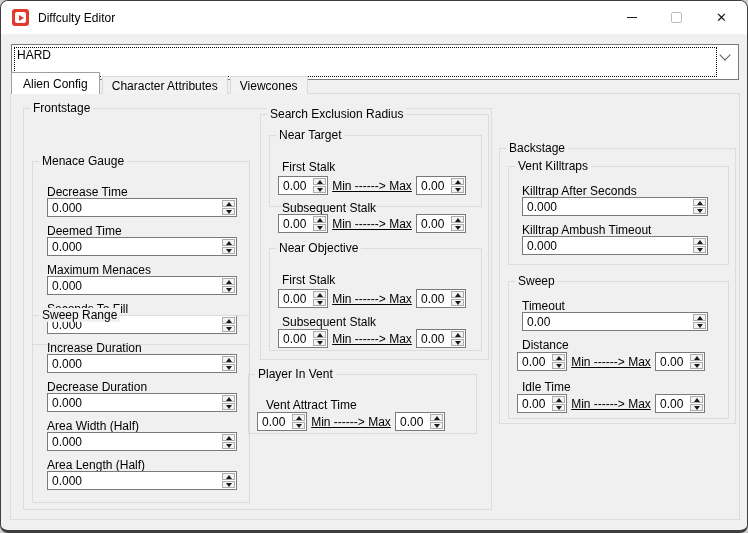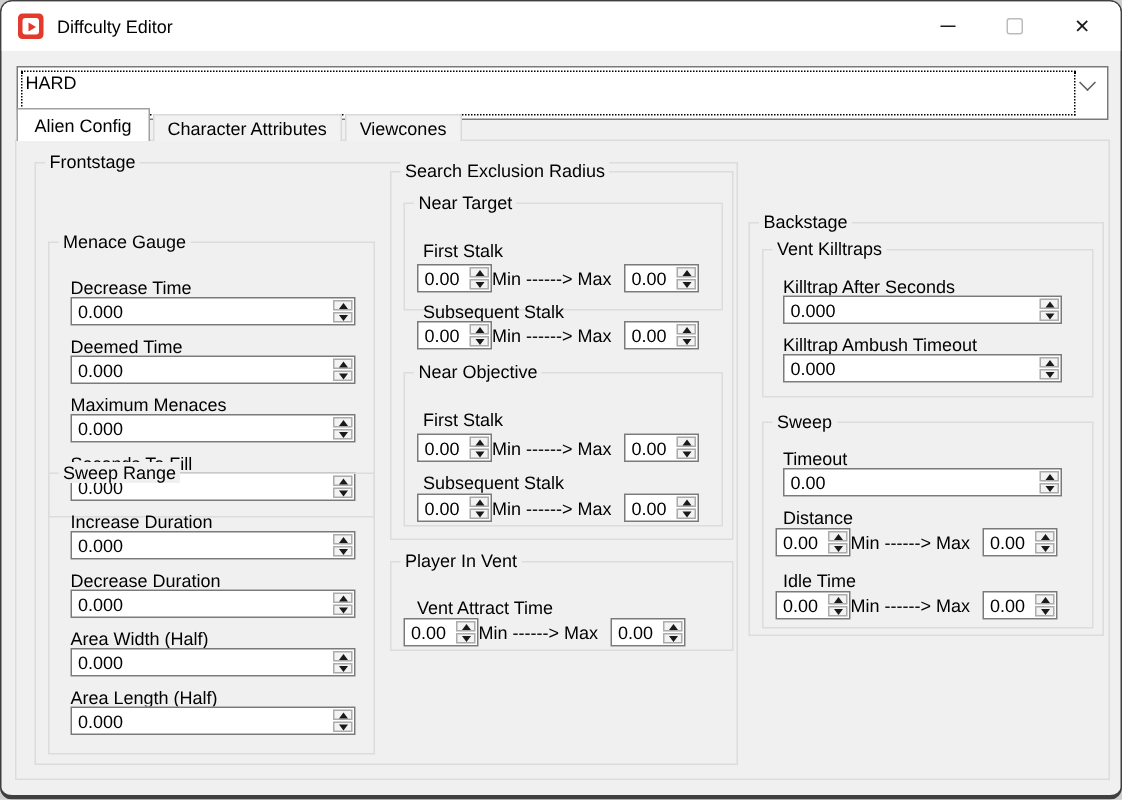--- a/index.html
+++ b/index.html
@@ -38,21 +38,21 @@
   .nud{box-sizing:border-box;height:19px;background:#fff;border:1px solid #7a7a7a;display:flex;align-items:center;}
   .nud.abs{position:absolute;}
   .nud-val{flex:1;padding-left:4px;overflow:hidden;white-space:nowrap;}
   .nud-btns{width:15px;align-self:stretch;display:flex;flex-direction:column;gap:1px;padding:1px;box-sizing:border-box;}
   .nud-btn{flex:1;background:#f3f3f3;border:1px solid #acacac;display:flex;align-items:center;justify-content:center;box-sizing:border-box;}
   .tri-up{width:0;height:0;border-left:3px solid transparent;border-right:3px solid transparent;border-bottom:4px solid #1a1a1a;}
   .tri-down{width:0;height:0;border-left:3px solid transparent;border-right:3px solid transparent;border-top:4px solid #1a1a1a;}
   
   .mmrow{position:absolute;width:188px;height:19px;display:flex;align-items:center;}
   .nud-sm{width:50px;flex:none;}
-  .range{flex:1;white-space:nowrap;}
+  .range{flex:1;text-align:center;white-space:nowrap;text-decoration:underline;}
 </style>
 </head>
 <body>
 
 <div class="window">
 
   <div class="titlebar">
     <span class="app-icon">
       <span class="app-icon-inner">
         <span class="app-icon-glyph"></span>
@@ -307,21 +307,21 @@
                 </span>
               <span class="nud-btn">
                   <span class="tri-down"></span>
                 </span>
             </span>
           </div>
         </div>
       </div>
     </div>
 
-    <div class="gb" style="left:236px;top:265px;width:229px;height:60px;">
+    <div class="gb" style="left:224px;top:265px;width:229px;height:60px;">
       <span class="gb-title">Player In Vent</span>
       <span class="lbl" style="left:17px;top:23px;">Vent Attract Time</span>
       <div class="mmrow" style="left:8px;top:37px;">
         <div class="nud nud-sm">
           <span class="nud-val">0.00</span>
           <span class="nud-btns">
             <span class="nud-btn">
                 <span class="tri-up"></span>
               </span>
             <span class="nud-btn">

